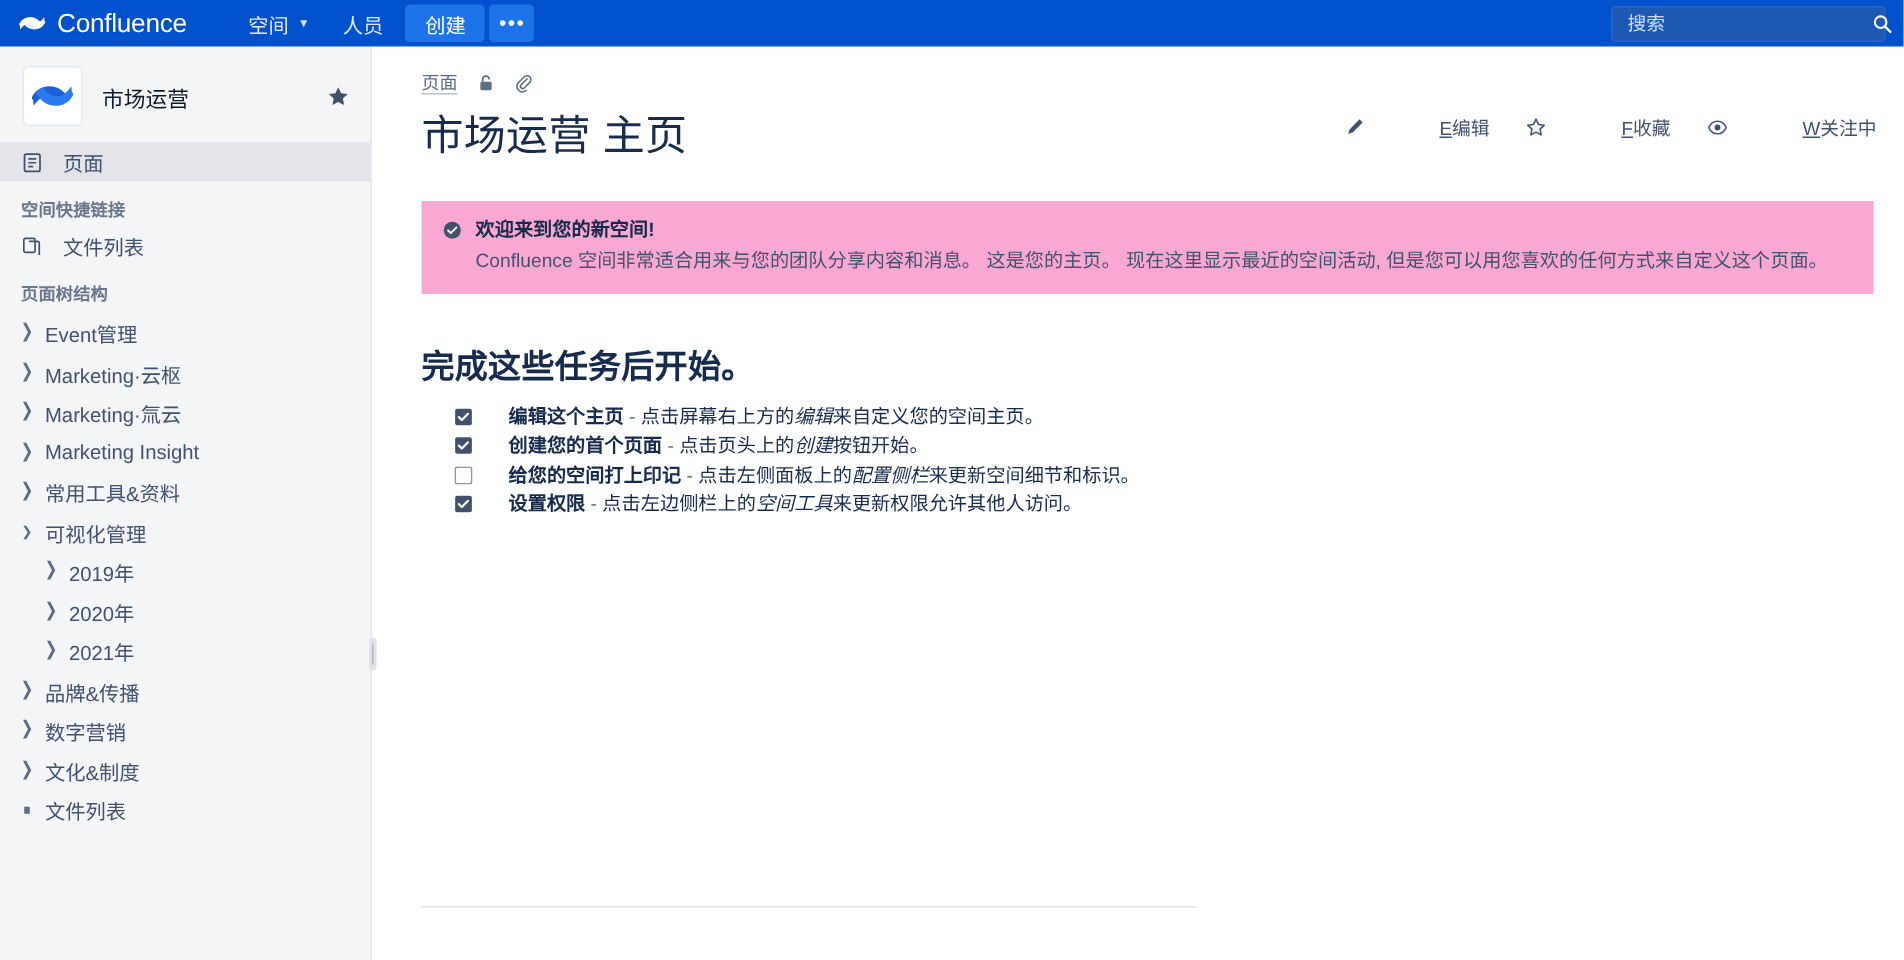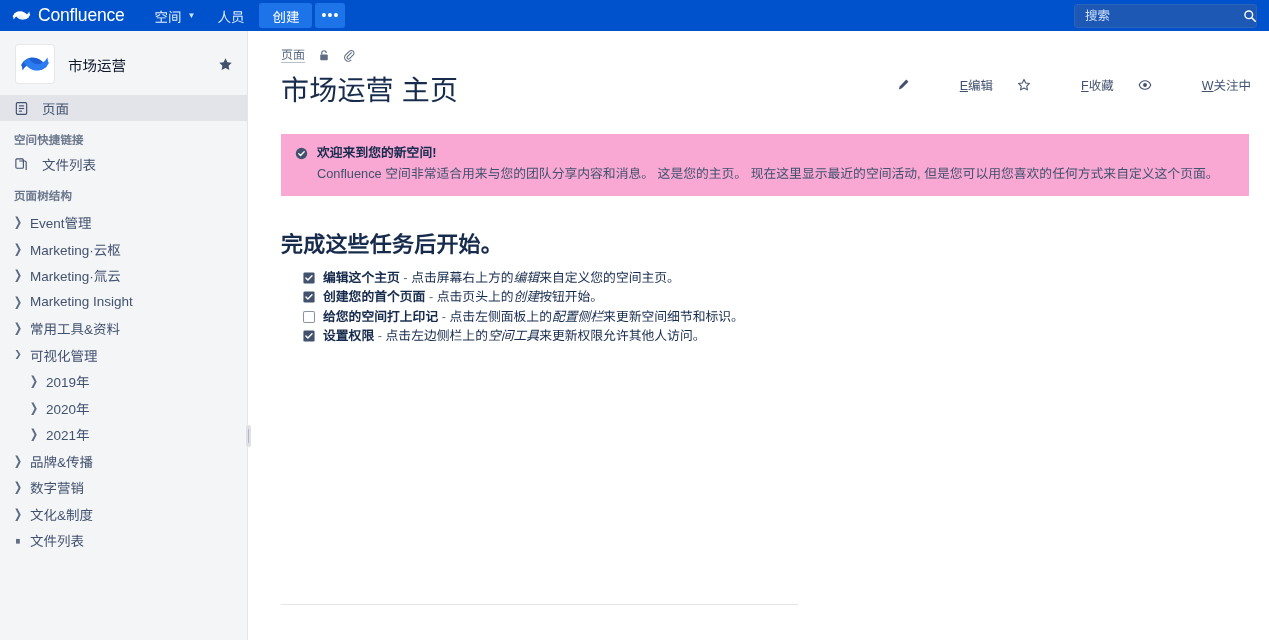--- a/index.html
+++ b/index.html
@@ -16,21 +16,21 @@
   
   .topnav {
     position: absolute; top: 0; left: 0;
     width: 1269px; height: 31px;
     background: #0052cc;
     display: flex; align-items: center;
     z-index: 50;
   }
   .brand {
     display: flex; align-items: center;
-    margin-left: 12px; margin-right: 19px;
+    margin-left: 12px; margin-right: 30px;
     color: #ffffff;
   }
   .brand-mark {
     width: 19px; height: 19px; margin-right: 7px;
     display: block;
   }
   .brand-text {
     font-size: 17.5px; letter-spacing: -0.2px; color: #fff;
     font-weight: 400; line-height: 1;
   }
@@ -64,21 +64,21 @@
     width: 183px; height: 24px;
     background: #1d58b5;
     border: 1px solid #2a64bd;
     border-radius: 3px;
     display: flex; align-items: center;
     padding: 0 8px;
   }
   .search-input {
     flex: 1; background: transparent; border: 0; outline: none;
     color: #e8f0fd; font-size: 12.5px;
-    font-family: Liberation Serif, serif;
+    font-family: Liberation Sans, sans-serif;
   }
   .search-input::placeholder { color: #cfe0fa; opacity: 1; }
   .search-icon { width: 14px; height: 14px; flex: none; }
 
   
   .sidebar {
     position: absolute; top: 31px; left: 0;
     width: 248px; height: 609px;
     background: #f4f5f7;
     border-right: 1px solid #e4e6ea;
@@ -193,21 +193,21 @@
     margin: 30px 0 10px 0; font-size: 22px; font-weight: 700;
     color: #172b4d; letter-spacing: .2px;
   }
   .task-list { list-style: none; margin: 0; padding: 0 0 0 22px; }
   .task-row {
     display: flex; align-items: baseline;
     font-size: 12.8px; color: #172b4d; line-height: 19px;
     padding: 0; margin: 0 0 0.5px 0;
   }
   .chk { width: 12px; height: 12px; flex: none; margin: 0 8px 0 0; position: relative; top: 2px; cursor: pointer; }
-  .task-text { white-space: nowrap; }
+  .task-text { white-space: nowrap; margin-left: 16px; }
   .task-text b { font-weight: 700; }
   .task-text i { font-style: italic; color: #172b4d; }
   .dash { color: #5e6c84; }
 
   .bottom-rule {
     position: absolute; left: 32px; top: 573px;
     width: 517px; height: 1px; background: #e3e5e9;
   }
 </style>
 </head>

